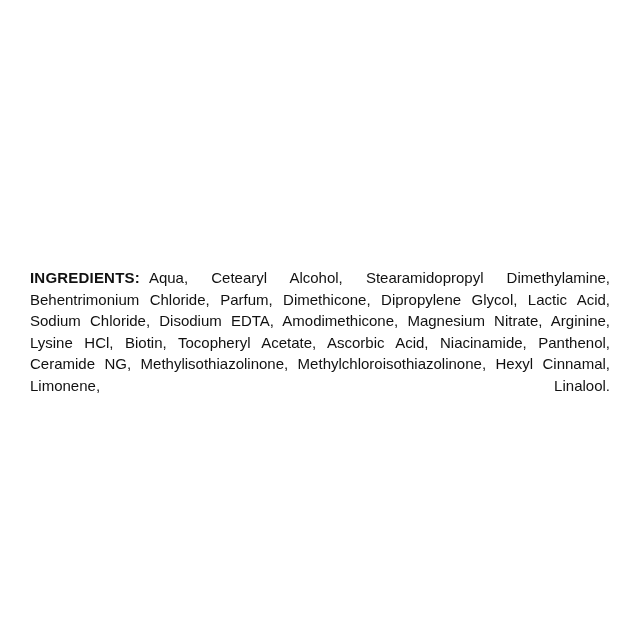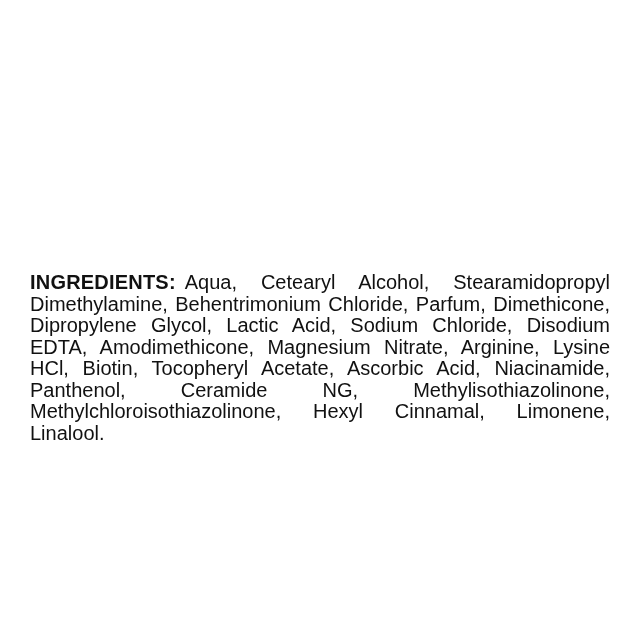--- a/index.html
+++ b/index.html
@@ -20,21 +20,21 @@
     height: 640px;
     background: #ffffff;
   }
   .ingredients-block {
     position: absolute;
     left: 30px;
     top: 252px;
     width: 580px;
   }
   .ingredients-text {
-    font-size: 20px;
+    font-size: 15px;
     line-height: 21.5px;
     text-align: justify;
     text-justify: inter-word;
     color: #111111;
     word-spacing: 1.2px;
   }
   .ingredients-text:after {
     content: "";
     display: inline-block;
     width: 100%;

